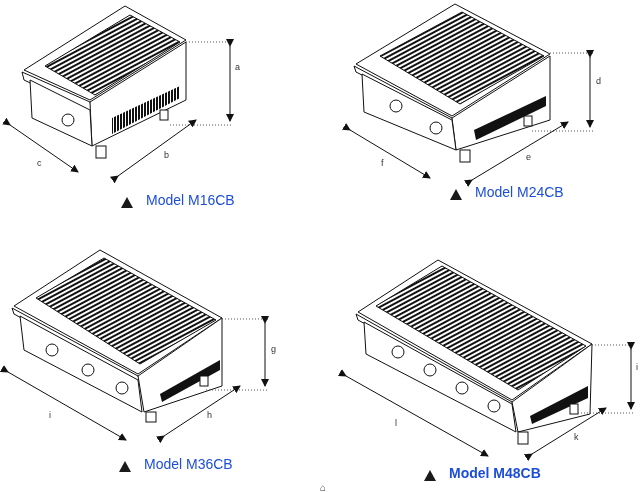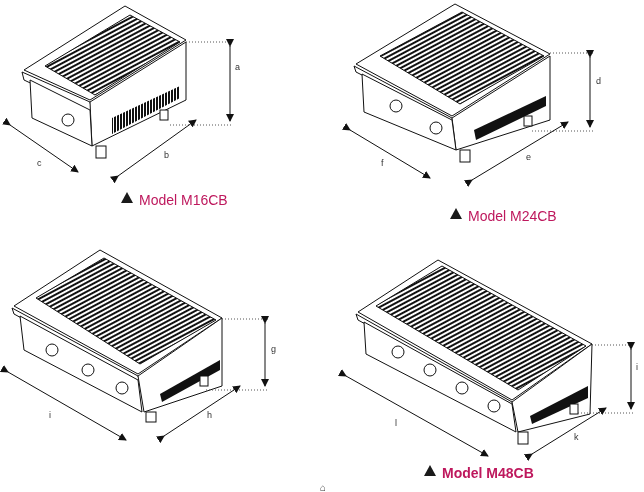--- a/index.html
+++ b/index.html
@@ -1,19 +1,19 @@
 <!DOCTYPE html>
 <html><head>
 <meta charset="utf-8">
 <style>
   html,body{margin:0;padding:0;background:#fff;}
   body{width:644px;height:492px;position:relative;overflow:hidden;font-family:"Liberation Sans",sans-serif;color:#1a1a1a;}
   .panel{position:absolute;}
   .panel svg{position:absolute;left:0;top:0;overflow:visible;}
-  .caption{position:absolute;font-size:14px;white-space:nowrap;color:#be185d;display:flex;align-items:flex-start;gap:6px;}
+  .caption{position:absolute;font-size:14px;white-space:nowrap;color:#1d4ed8;display:flex;align-items:flex-end;gap:13px;}
   .tri{display:inline-block;width:0;height:0;border-left:6px solid transparent;border-right:6px solid transparent;border-bottom:11px solid #1a1a1a;}
   .dim{position:absolute;font-size:9px;color:#333;}
   .glyph{position:absolute;font-size:10px;color:#333;}
 </style>
 </head>
 <body>
 
 <svg width="0" height="0" style="position:absolute">
   <defs>
     <pattern id="grate" width="4" height="4" patternUnits="userSpaceOnUse" patternTransform="rotate(-28)">
@@ -70,21 +70,21 @@
     <circle cx="114" cy="128" r="6" fill="#fff" stroke="#111"></circle>
     <line x1="228" y1="53" x2="272" y2="53" stroke="#555" stroke-dasharray="1,2"></line>
     <line x1="210" y1="131" x2="272" y2="131" stroke="#555" stroke-dasharray="1,2"></line>
     <line x1="268" y1="57" x2="268" y2="127" stroke="#111" marker-end="url(#arr)" marker-start="url(#arr)"></line>
     <line x1="28" y1="130" x2="108" y2="178" stroke="#111" marker-end="url(#arr)" marker-start="url(#arr)"></line>
     <line x1="150" y1="180" x2="246" y2="122" stroke="#111" marker-end="url(#arr)" marker-start="url(#arr)"></line>
   </svg>
   <span class="dim" style="left:274px;top:76px;">d</span>
   <span class="dim" style="left:204px;top:152px;">e</span>
   <span class="dim" style="left:59px;top:158px;">f</span>
-  <div class="caption" style="left:128px;top:208px;">
+  <div class="caption" style="left:128px;top:184px;">
     <span class="tri"></span>
     <span>Model M24CB</span>
   </div>
 </div>
 
 <div class="panel" style="left:0;top:246px;width:322px;height:246px;">
   <svg width="322" height="246">
     <polygon points="14,60 100,4 222,72 138,128" fill="#fff" stroke="#111"></polygon>
     <polygon points="36,52 104,12 216,74 140,118" fill="url(#grate)" stroke="#111"></polygon>
     <polygon points="12,62 138,130 140,136 14,68" fill="#fff" stroke="#111"></polygon>
@@ -98,20 +98,24 @@
     <circle cx="122" cy="142" r="6" fill="#fff" stroke="#111"></circle>
     <line x1="222" y1="73" x2="268" y2="73" stroke="#555" stroke-dasharray="1,2"></line>
     <line x1="206" y1="144" x2="268" y2="144" stroke="#555" stroke-dasharray="1,2"></line>
     <line x1="265" y1="77" x2="265" y2="140" stroke="#111" marker-end="url(#arr)" marker-start="url(#arr)"></line>
     <line x1="8" y1="126" x2="126" y2="194" stroke="#111" marker-end="url(#arr)" marker-start="url(#arr)"></line>
     <line x1="164" y1="190" x2="240" y2="140" stroke="#111" marker-end="url(#arr)" marker-start="url(#arr)"></line>
   </svg>
   <span class="dim" style="left:271px;top:98px;">g</span>
   <span class="dim" style="left:207px;top:164px;">h</span>
   <span class="dim" style="left:49px;top:164px;">i</span>
+  <div class="caption" style="left:119px;top:210px;">
+    <span class="tri"></span>
+    <span>Model M36CB</span>
+  </div>
 </div>
 
 <div class="panel" style="left:322px;top:246px;width:322px;height:246px;">
   <svg width="322" height="246">
     <polygon points="36,66 116,14 270,98 190,154" fill="#fff" stroke="#111"></polygon>
     <polygon points="54,60 120,20 264,100 196,144" fill="url(#grate)" stroke="#111"></polygon>
     <polygon points="34,68 190,156 192,160 36,74" fill="#fff" stroke="#111"></polygon>
     <polygon points="190,156 270,98 268,168 196,186" fill="#fff" stroke="#111"></polygon>
     <polygon points="42,76 190,158 194,186 44,108" fill="#fff" stroke="#111"></polygon>
     <polygon points="208,170 266,140 266,152 210,178" fill="#111"></polygon>

